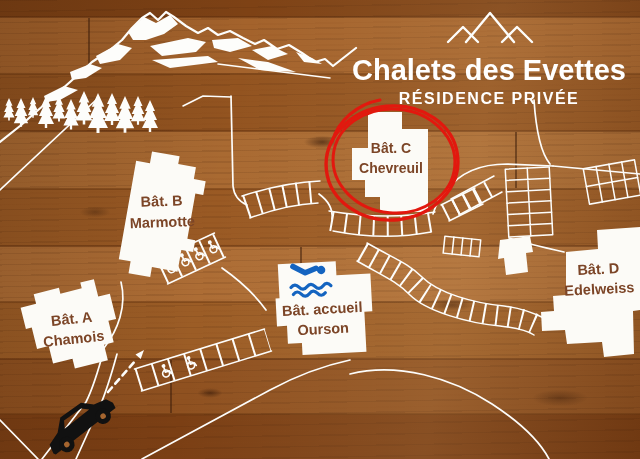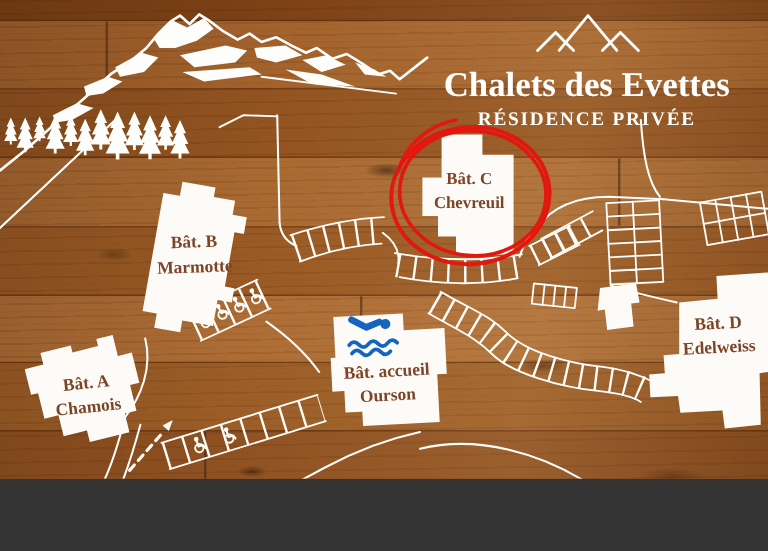--- a/index.html
+++ b/index.html
@@ -1,18 +1,18 @@
 <!DOCTYPE html>
 <html><head>
 <meta charset="utf-8">
 <style>
   html,body{margin:0;padding:0;background:#333;}
   .board{
-    position:relative;width:640px;height:399px;overflow:hidden;
-    font-family:Liberation Serif, serif;
+    position:relative;width:640px;height:459px;overflow:hidden;
+    font-family:Liberation Sans, sans-serif;
     background-color:#9d5c24;
     background-image:
       radial-gradient(ellipse 26px 9px at 322px 142px, rgba(40,16,4,.55), rgba(40,16,4,0) 70%),
       radial-gradient(ellipse 18px 7px at 210px 393px, rgba(40,16,4,.5), rgba(40,16,4,0) 70%),
       radial-gradient(ellipse 30px 9px at 452px 305px, rgba(46,20,6,.4), rgba(46,20,6,0) 70%),
       radial-gradient(ellipse 22px 8px at 95px 212px, rgba(46,20,6,.35), rgba(46,20,6,0) 70%),
       radial-gradient(ellipse 40px 12px at 560px 398px, rgba(46,20,6,.35), rgba(46,20,6,0) 70%),
       radial-gradient(ellipse 34px 10px at 420px 70px, rgba(46,20,6,.25), rgba(46,20,6,0) 70%),
       linear-gradient(100deg, rgba(30,12,2,.18), rgba(0,0,0,0) 35%, rgba(255,225,170,.10) 70%, rgba(30,12,2,.12)),
       repeating-linear-gradient(179deg, rgba(70,32,8,.13) 0 1.5px, rgba(0,0,0,0) 1.5px 6px, rgba(130,66,22,.09) 6px 7.5px, rgba(0,0,0,0) 7.5px 11px),

